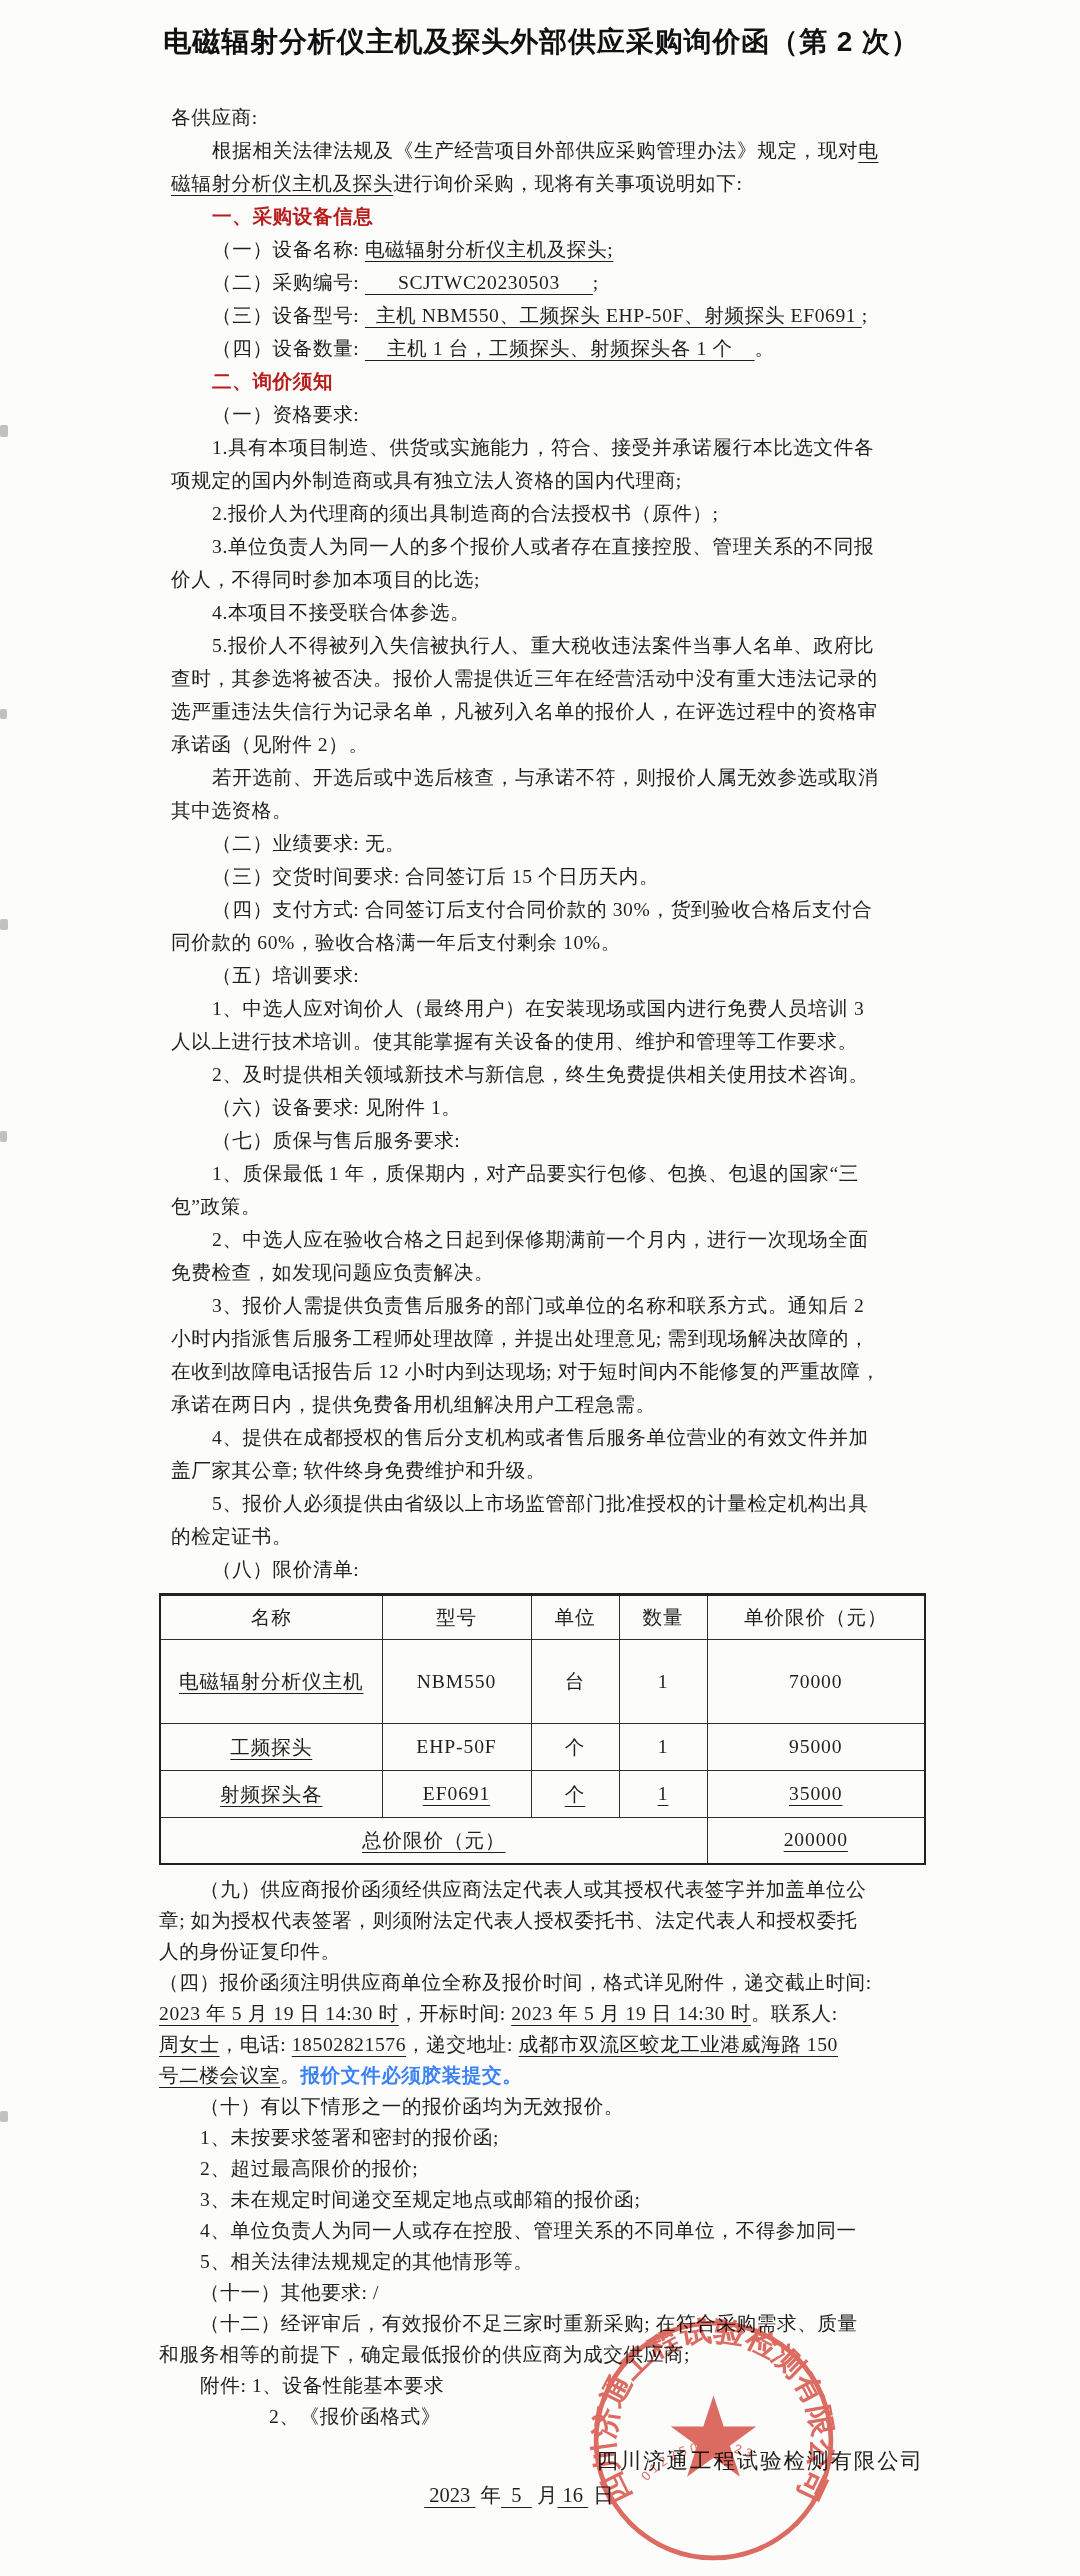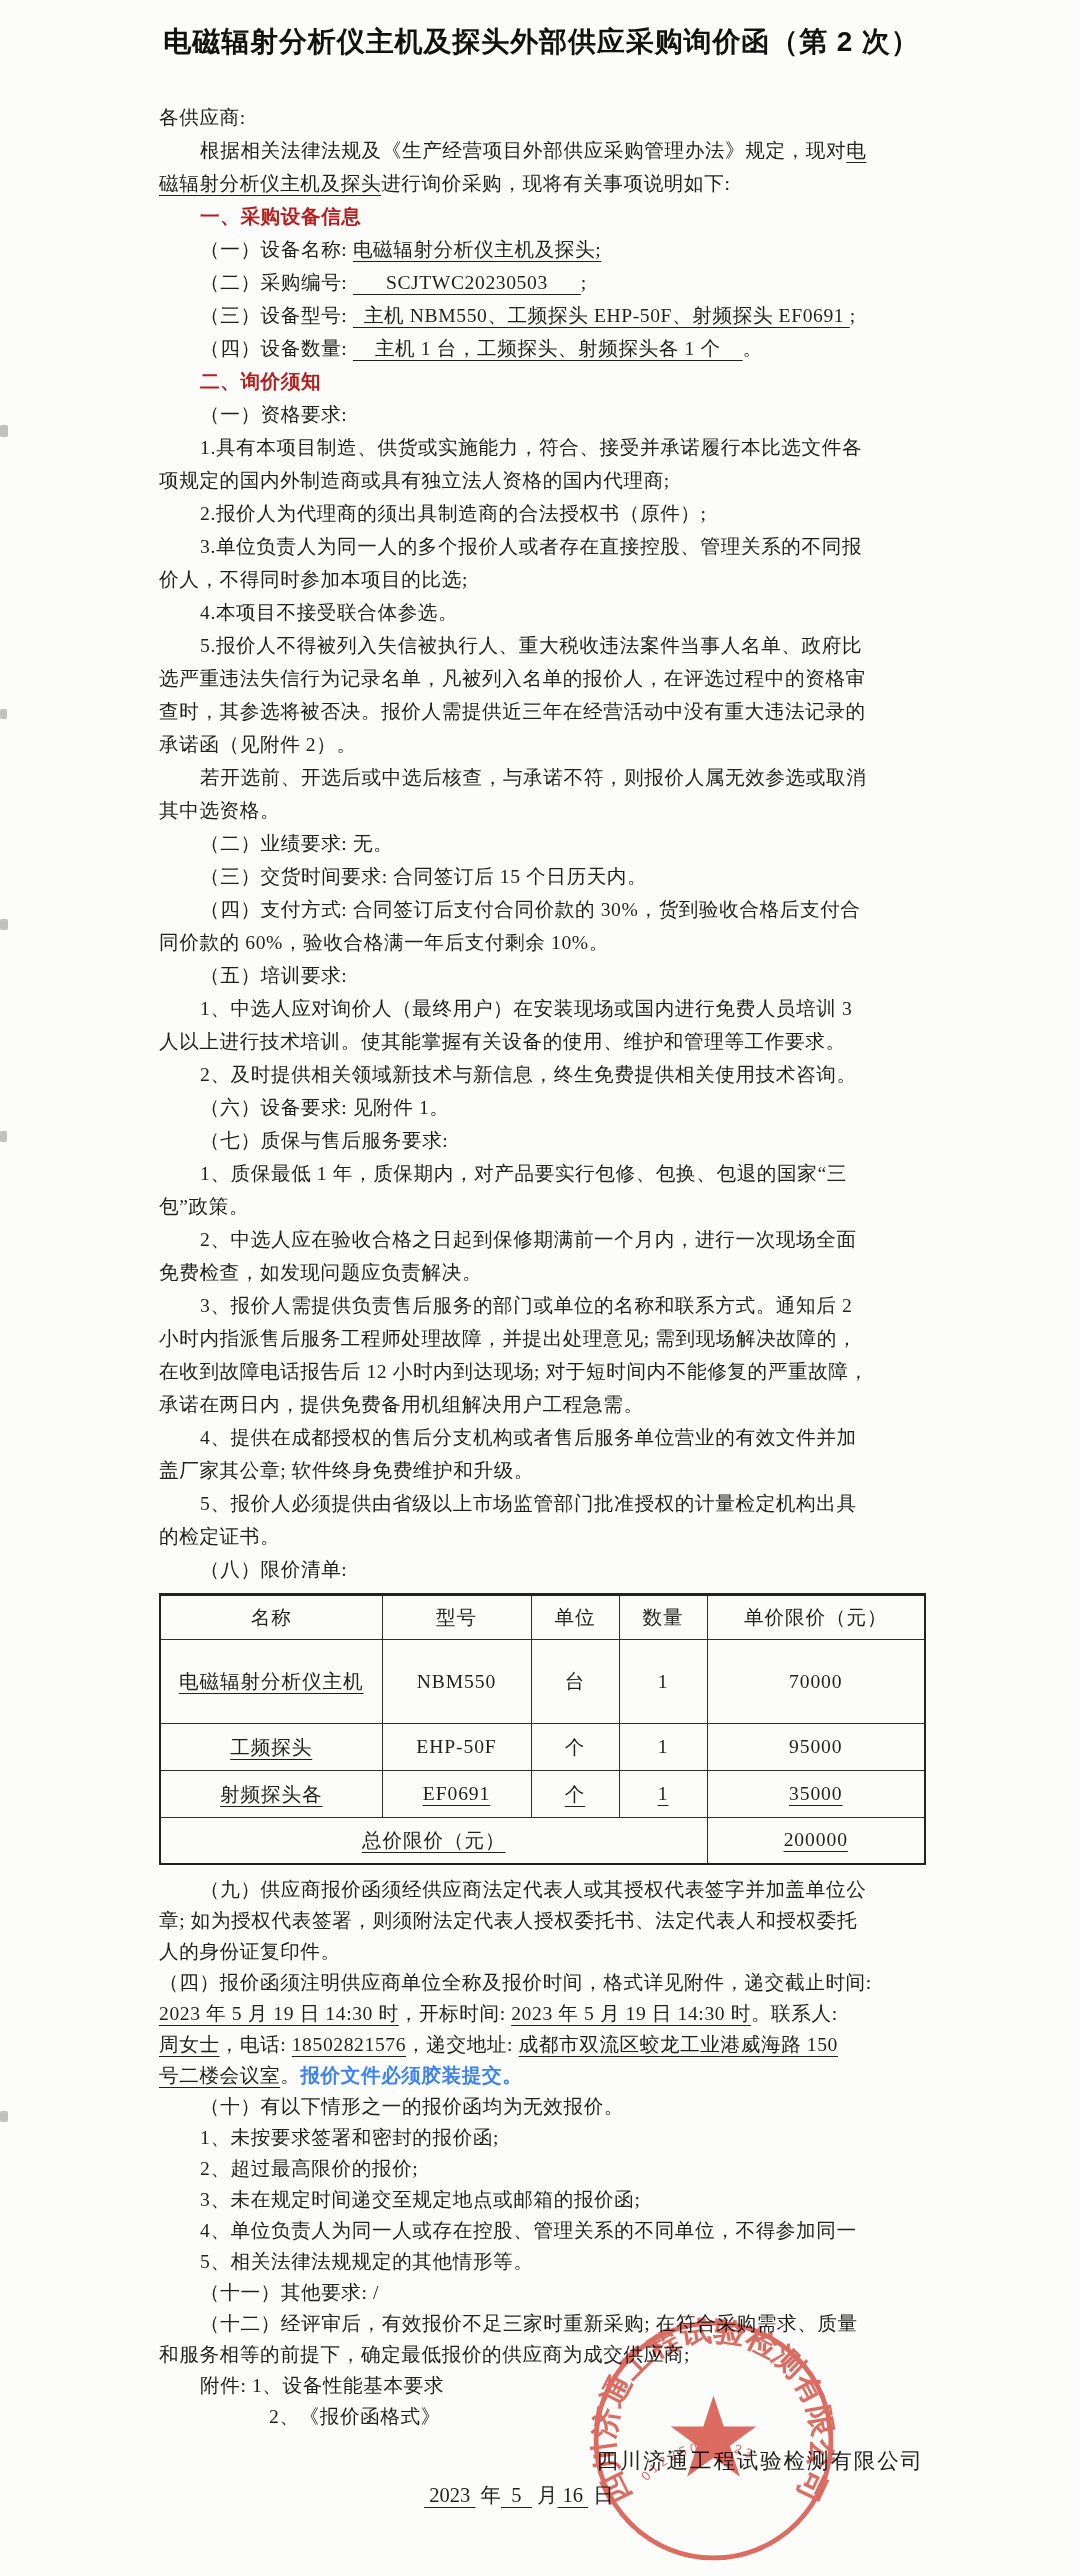--- a/index.html
+++ b/index.html
@@ -8,21 +8,21 @@
     background:#fcfcfa;
     font-family:"Liberation Serif","DejaVu Serif",serif;
     color:#1f1f1f;
   }
   .content{position:absolute;left:159px;top:20.5px;width:765px;}
   .doc-title{
     font-family:"Liberation Sans","DejaVu Sans",sans-serif;
     font-weight:700;font-size:28px;line-height:41px;text-align:center;
     letter-spacing:0.9px;color:#111;
   }
-  .body-block{margin-top:39px;}
+  .body-block{margin-top:39px;margin-left:12px;}
   .line{height:33px;line-height:33px;font-size:19.6px;white-space:pre;letter-spacing:0.6px;}
   .body-bottom .line{height:31px;line-height:31px;}
   .line.ind1{padding-left:41px;}
   .line.ind2{padding-left:110px;}
   .line.hd{font-family:"Liberation Sans","DejaVu Sans",sans-serif;font-weight:700;color:#b91c1c;}
   .u{text-decoration:underline;text-underline-offset:4.7px;text-decoration-thickness:1.4px;}
   .b{font-family:"Liberation Sans","DejaVu Sans",sans-serif;font-weight:700;color:#3b82f6;}
   table.price{border-collapse:collapse;width:765px;margin:7.5px 0 9.3px 0;table-layout:fixed;}
   table.price th,table.price td{
     border:1.9px solid #2e2e2e;text-align:center;vertical-align:middle;
@@ -54,22 +54,22 @@
       <div class="line ind1"><span>（四）设备数量: </span><span class="u">    主机 1 台，工频探头、射频探头各 1 个    </span><span>。</span></div>
       <div class="line ind1 hd"><span>二、询价须知</span></div>
       <div class="line ind1"><span>（一）资格要求:</span></div>
       <div class="line ind1"><span>1.具有本项目制造、供货或实施能力，符合、接受并承诺履行本比选文件各</span></div>
       <div class="line ind0"><span>项规定的国内外制造商或具有独立法人资格的国内代理商;</span></div>
       <div class="line ind1"><span>2.报价人为代理商的须出具制造商的合法授权书（原件）;</span></div>
       <div class="line ind1"><span>3.单位负责人为同一人的多个报价人或者存在直接控股、管理关系的不同报</span></div>
       <div class="line ind0"><span>价人，不得同时参加本项目的比选;</span></div>
       <div class="line ind1"><span>4.本项目不接受联合体参选。</span></div>
       <div class="line ind1"><span>5.报价人不得被列入失信被执行人、重大税收违法案件当事人名单、政府比</span></div>
+      <div class="line ind0"><span>查时，其参选将被否决。报价人需提供近三年在经营活动中没有重大违法记录的</span></div>
       <div class="line ind0"><span>选严重违法失信行为记录名单，凡被列入名单的报价人，在评选过程中的资格审</span></div>
-      <div class="line ind0"><span>查时，其参选将被否决。报价人需提供近三年在经营活动中没有重大违法记录的</span></div>
       <div class="line ind0"><span>承诺函（见附件 2）。</span></div>
       <div class="line ind1"><span>若开选前、开选后或中选后核查，与承诺不符，则报价人属无效参选或取消</span></div>
       <div class="line ind0"><span>其中选资格。</span></div>
       <div class="line ind1"><span>（二）业绩要求: 无。</span></div>
       <div class="line ind1"><span>（三）交货时间要求: 合同签订后 15 个日历天内。</span></div>
       <div class="line ind1"><span>（四）支付方式: 合同签订后支付合同价款的 30%，货到验收合格后支付合</span></div>
       <div class="line ind0"><span>同价款的 60%，验收合格满一年后支付剩余 10%。</span></div>
       <div class="line ind1"><span>（五）培训要求:</span></div>
       <div class="line ind1"><span>1、中选人应对询价人（最终用户）在安装现场或国内进行免费人员培训 3</span></div>
       <div class="line ind0"><span>人以上进行技术培训。使其能掌握有关设备的使用、维护和管理等工作要求。</span></div>

